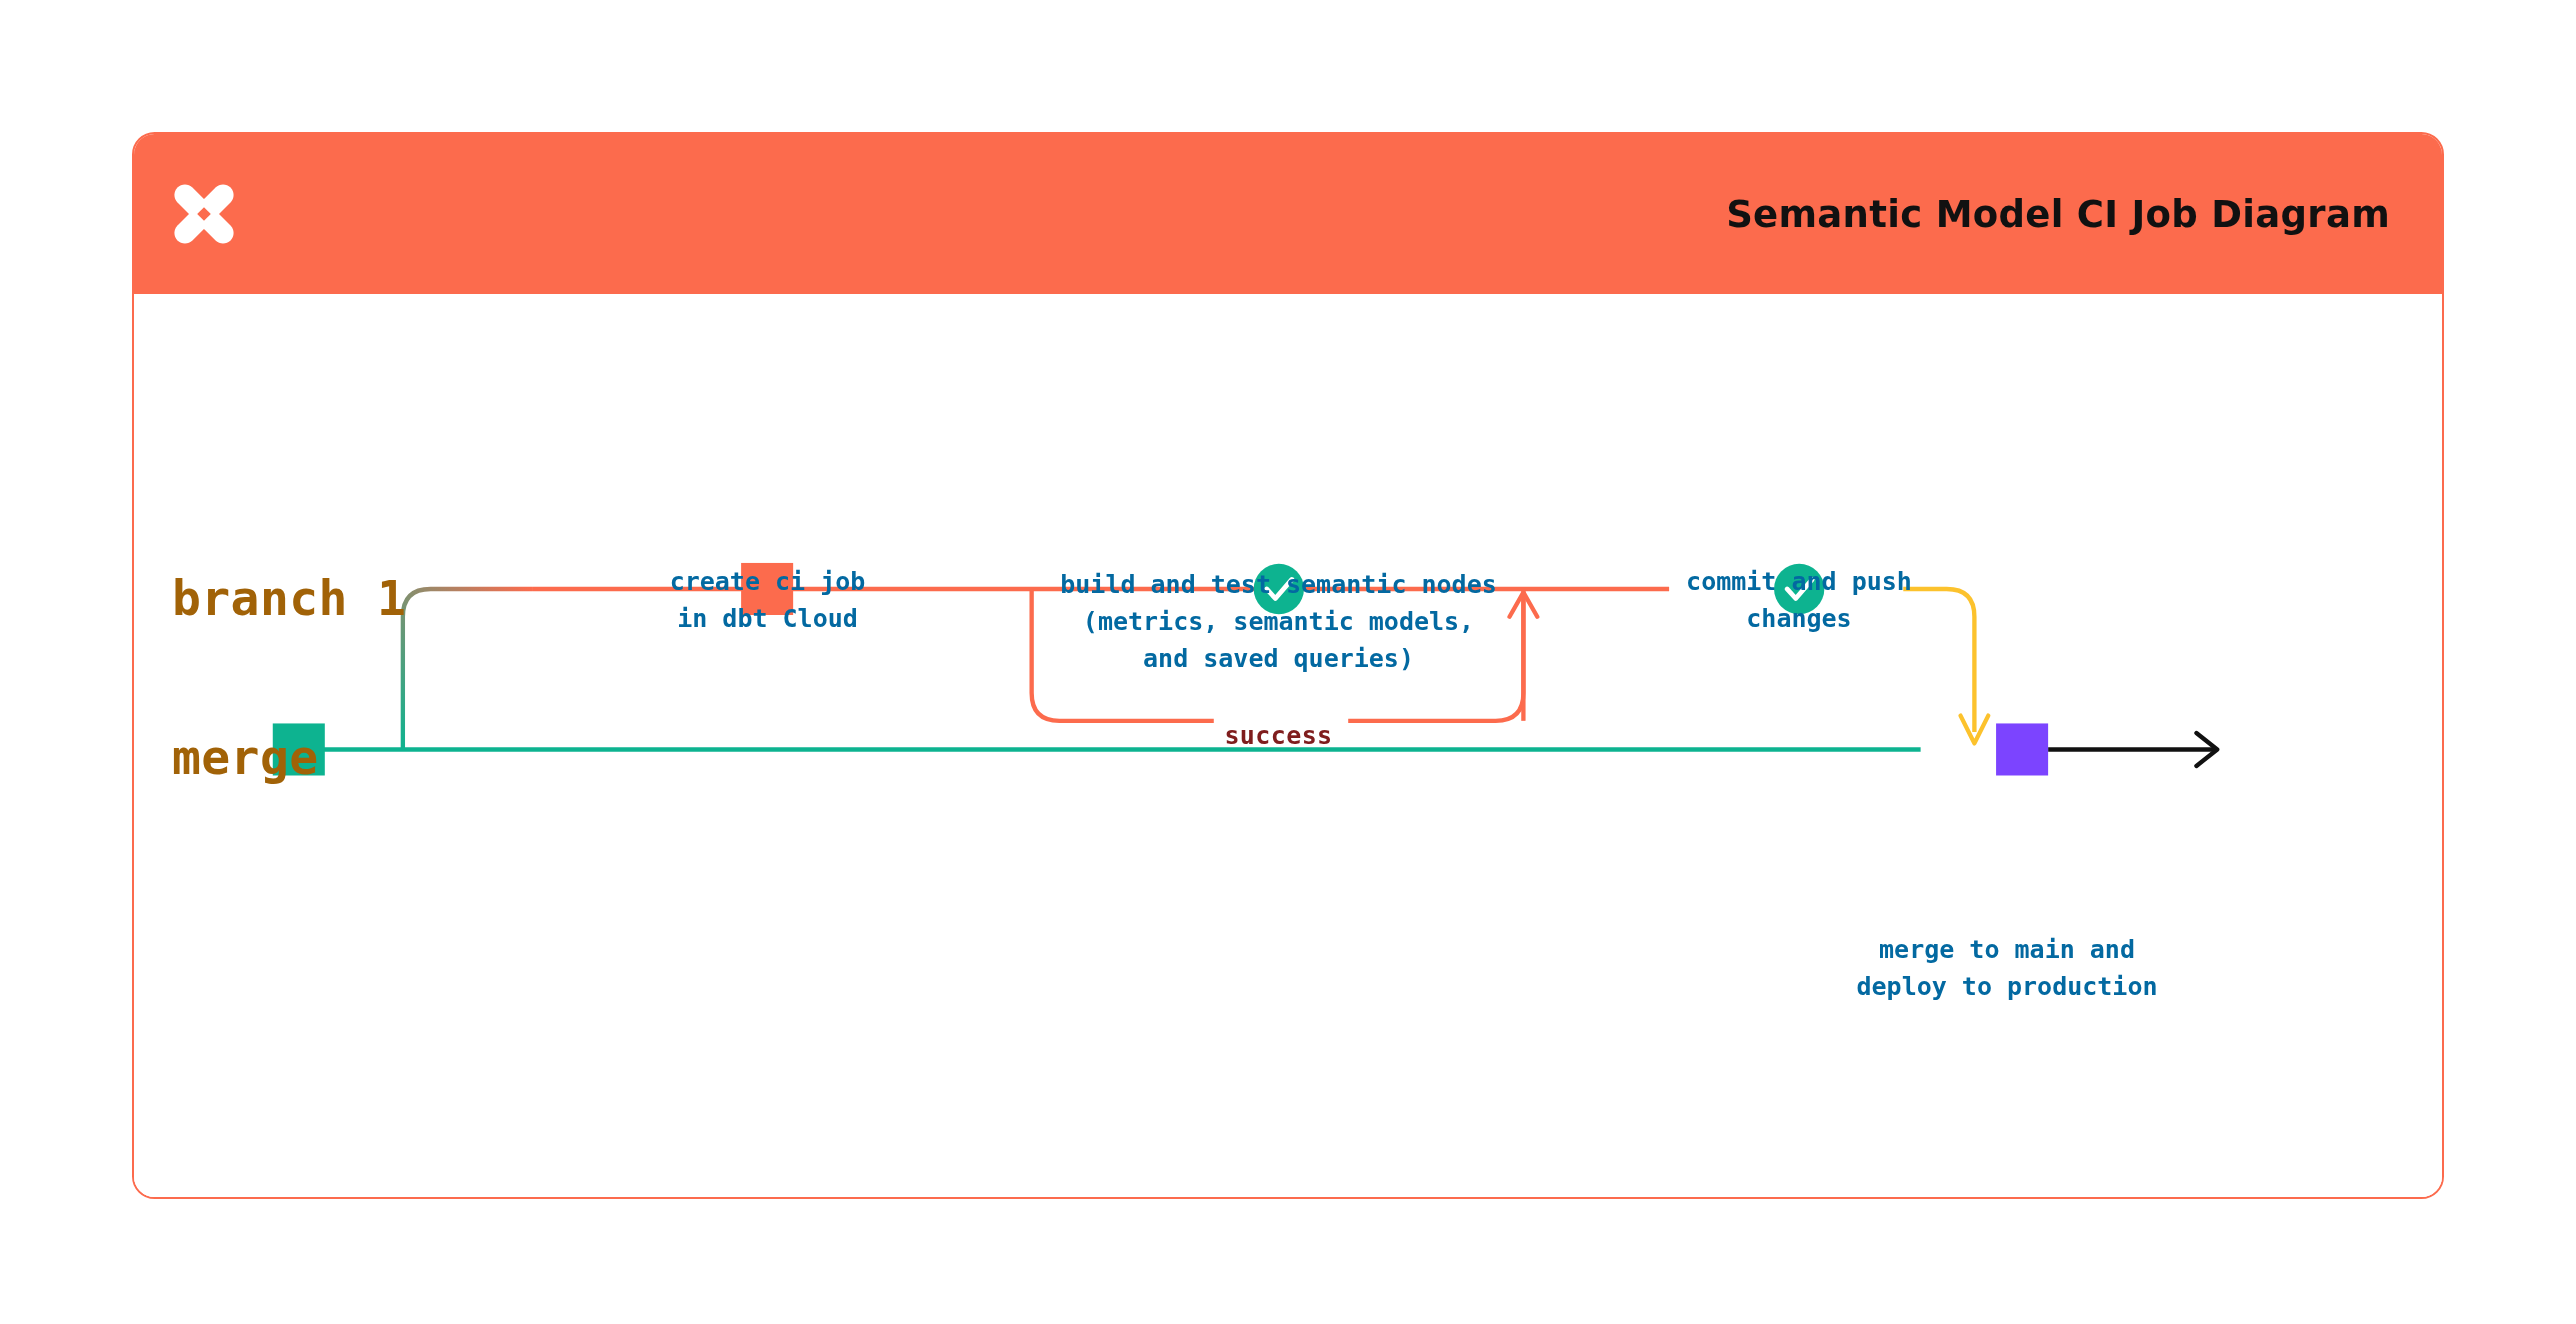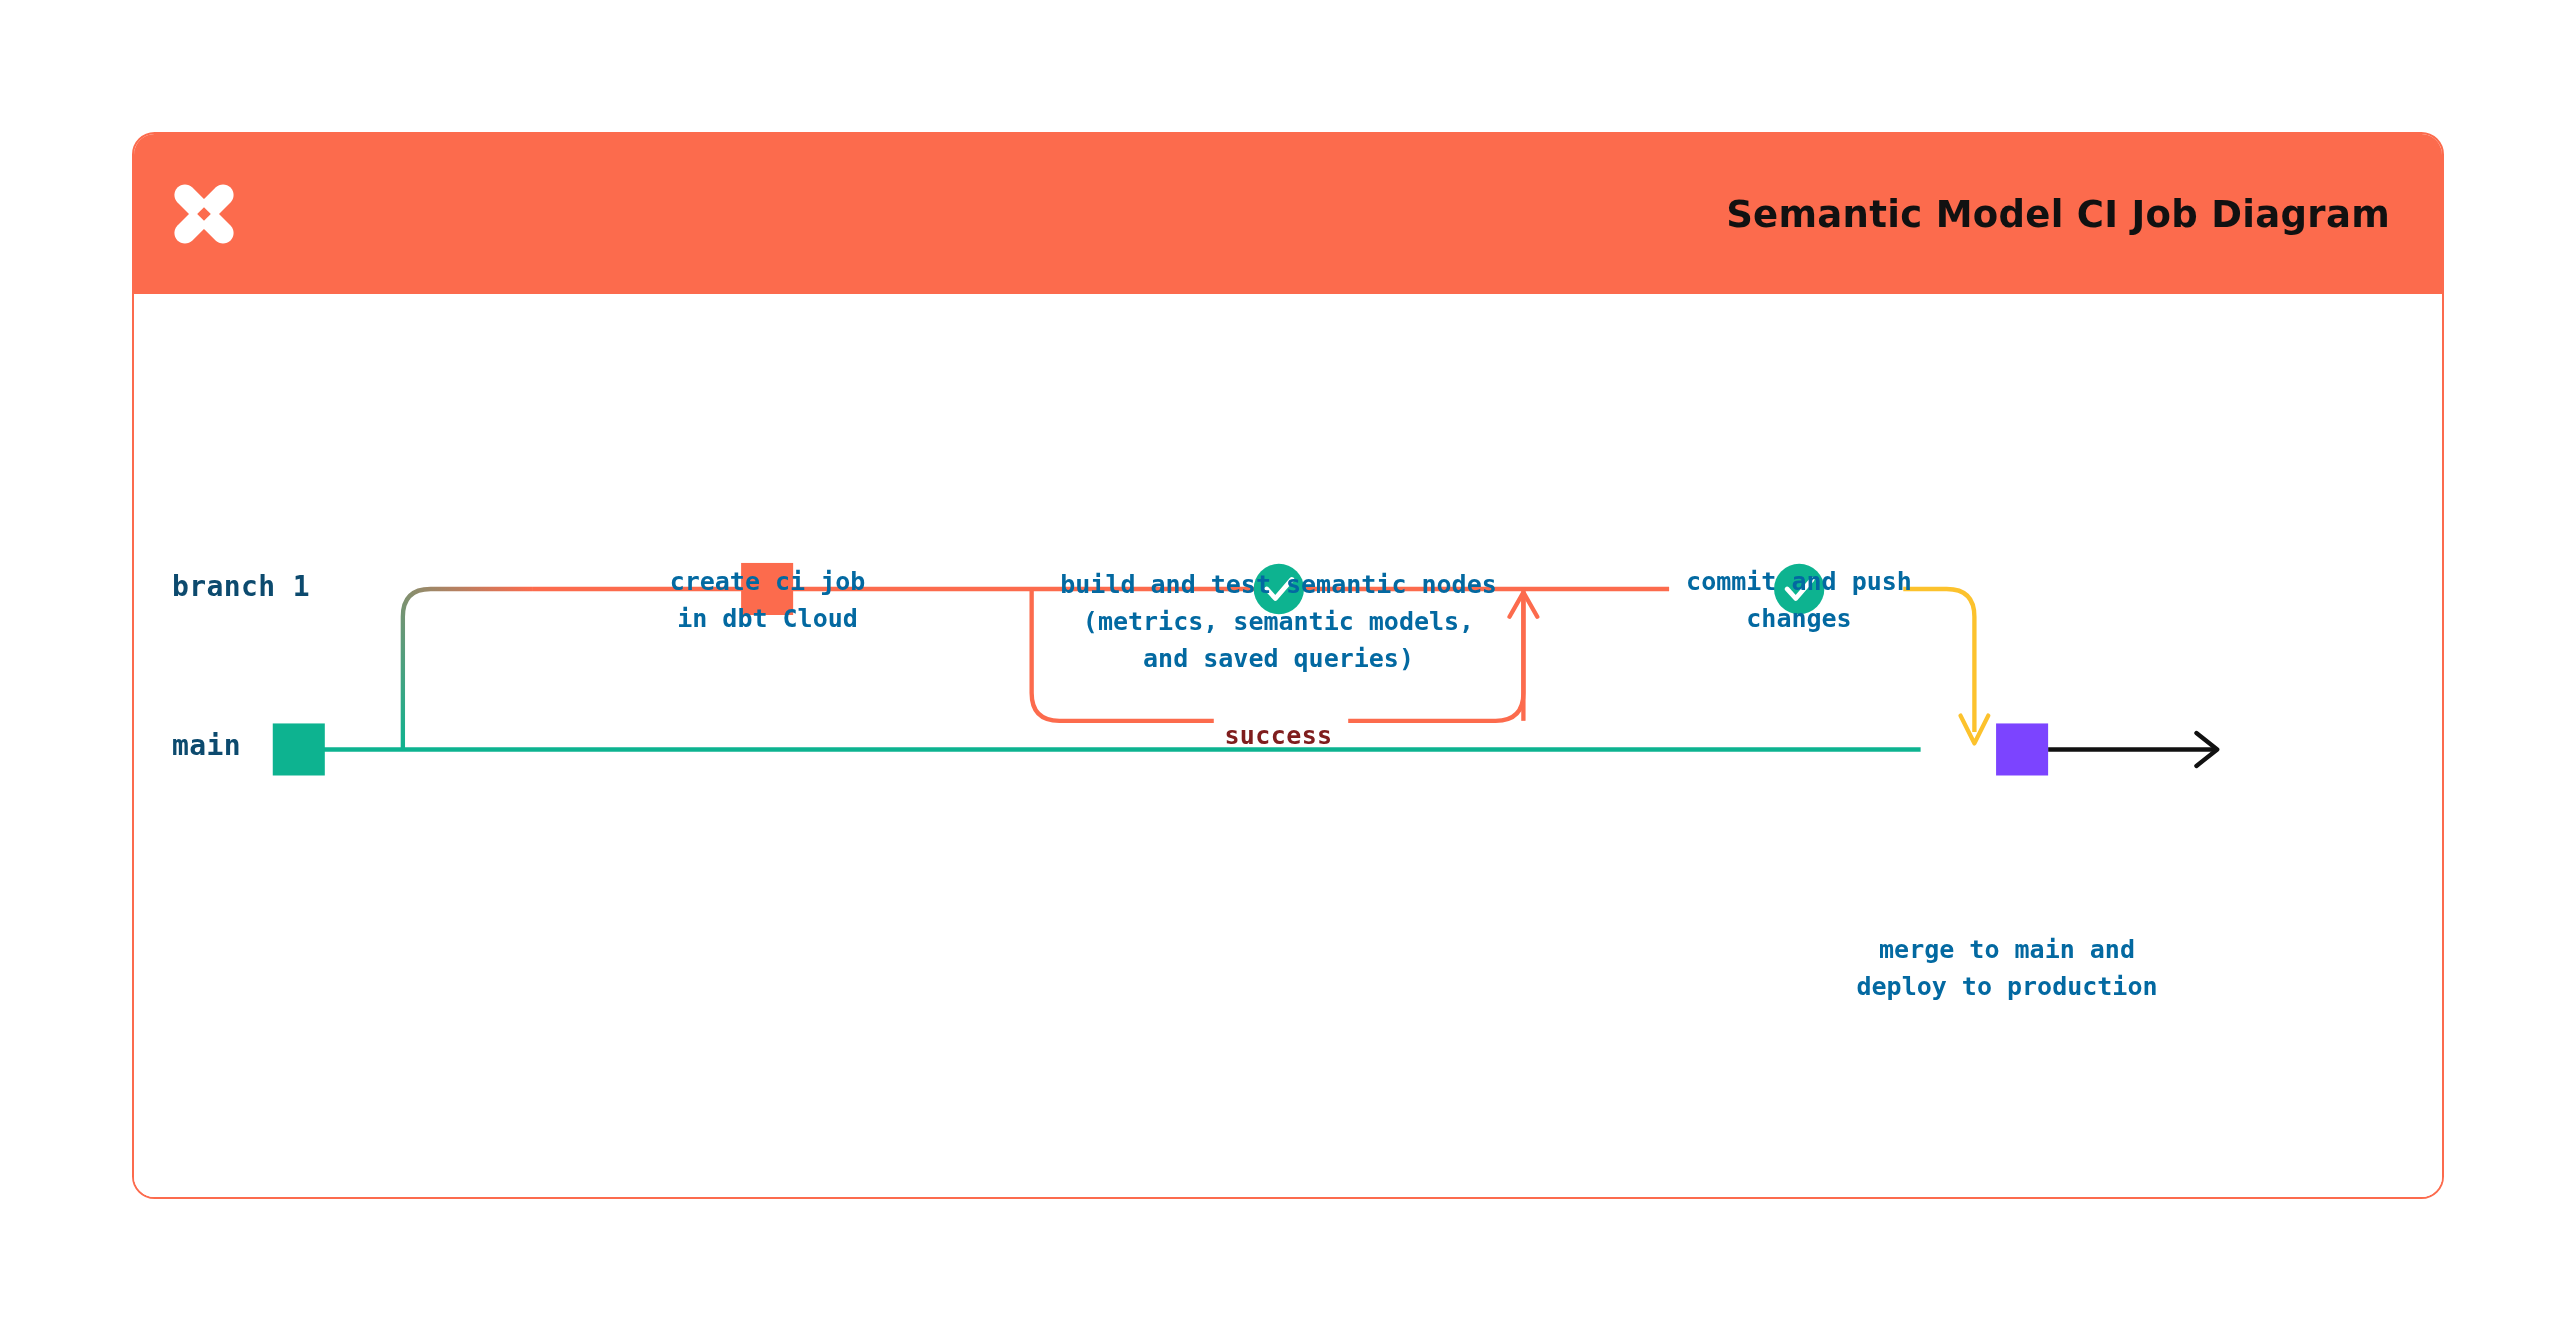--- a/index.html
+++ b/index.html
@@ -79,24 +79,24 @@
     left: 0;
     top: 0;
     width: 2307px;
     height: 904px;
     display: block;
   }
 
   
   .lane-label {
     position: absolute;
-    color: #0c4a6e;
+    color: #a16207;
     font-family: "DejaVu Sans Mono", monospace;
     font-weight: bold;
-    font-size: 28px;
+    font-size: 48px;
     white-space: nowrap;
     letter-spacing: 0.4px;
   }
   .lane-label.branch { left: 38px; top: 276px; }
   .lane-label.main   { left: 38px; top: 435px; }
 
   .step-caption {
     position: absolute;
     color: #0369a1;
     font-family: "DejaVu Sans Mono", monospace;
@@ -200,21 +200,21 @@
 
         <g>
           <circle cx="1920" cy="340" r="29" fill="#0DB390"></circle>
           <path d="M 1906 340 L 1916 351 L 1935 329" fill="none" stroke="#ffffff" stroke-width="5.5" stroke-linecap="round" stroke-linejoin="round"></path>
         </g>
 
         <rect x="2147" y="495" width="60" height="60" fill="#7C44FF"></rect>
       </svg>
 
       <div class="lane-label branch">branch 1</div>
-      <div class="lane-label main">main</div>
+      <div class="lane-label main">merge</div>
 
       <div class="step-caption cap-create">create ci job
 in dbt Cloud</div>
       <div class="step-caption cap-build">build and test semantic nodes
 (metrics, semantic models,
 and saved queries)</div>
       <div class="step-caption cap-commit">commit and push
 changes</div>
       <div class="step-caption cap-merge">merge to main and
 deploy to production</div>

